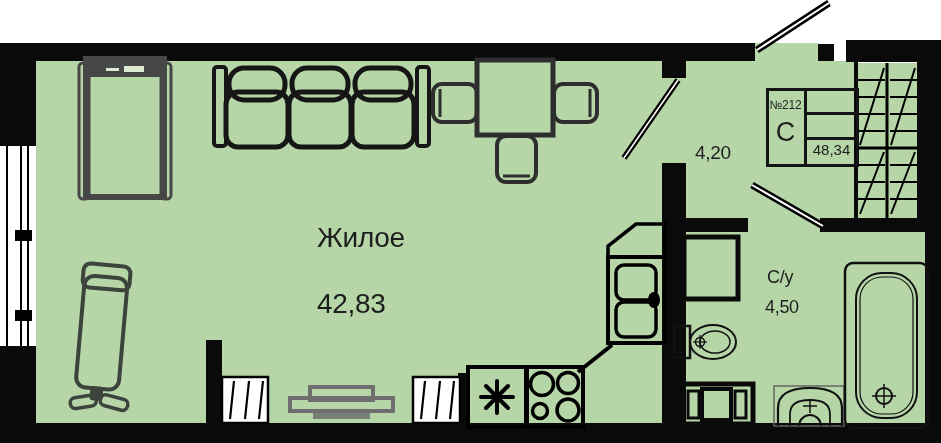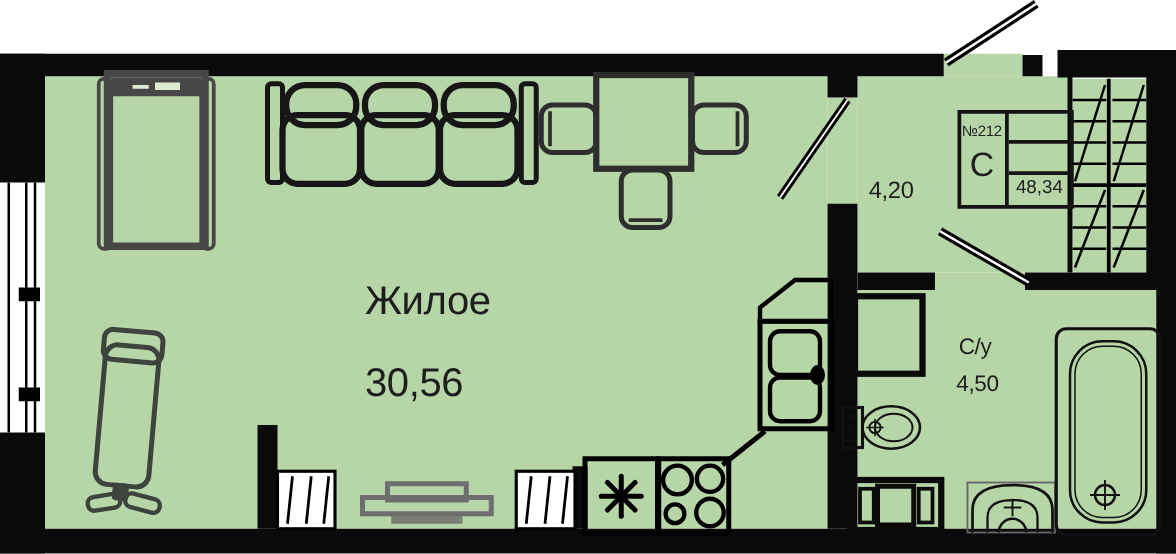--- a/index.html
+++ b/index.html
@@ -9,21 +9,21 @@
     --gray:#474747;
   }
   html,body{margin:0;padding:0;background:#fff;}
   #canvas{
     position:relative;width:941px;height:443px;background:#ffffff;overflow:hidden;
     font-family:"Liberation Sans", sans-serif;color:var(--ink);
   }
   .w{position:absolute;background:var(--wall);}
   .g{position:absolute;background:var(--floor);}
   .txt{position:absolute;white-space:nowrap;color:var(--ink);}
-  .t-living{font-size:32px;letter-spacing:-0.3px;}
+  .t-living{font-size:28px;letter-spacing:-0.3px;margin-left:25px;}
   .t-hall{font-size:19px;letter-spacing:-0.3px;}
   .t-bath{font-size:18px;letter-spacing:-0.3px;}
   .cardbox{position:absolute;left:766px;top:88px;width:87px;height:73px;border:3px solid #141414;background:transparent;}
   .cardline{position:absolute;background:#141414;}
   .t-cardnum{font-size:12px;letter-spacing:-0.2px;}
   .t-cardletter{font-size:27px;font-weight:400;}
   .t-cardarea{font-size:15px;}
   svg{position:absolute;left:0;top:0;pointer-events:none;}
 </style>
 </head>
@@ -49,21 +49,21 @@
   <div class="w" style="left:0;top:423px;width:941px;height:20px;"></div>
   <div class="w" style="left:206px;top:340px;width:16px;height:83px;"></div>
   <div class="w" style="left:458px;top:373px;width:12px;height:50px;"></div>
   <div class="w" style="left:662px;top:58px;width:24px;height:20px;"></div>
   <div class="w" style="left:662px;top:163px;width:24px;height:260px;"></div>
   <div class="w" style="left:686px;top:218px;width:62px;height:14px;"></div>
   <div class="w" style="left:820px;top:218px;width:105px;height:14px;"></div>
   <div class="w" style="left:854px;top:61px;width:4px;height:157px;"></div>
 
   <div class="txt t-living" style="left:292px;top:222px;">Жилое</div>
-  <div class="txt t-living" style="left:292px;top:288px;">30,56</div>
+  <div class="txt t-living" style="left:292px;top:288px;">42,83</div>
 
   <div class="txt t-hall" style="left:666px;top:142px;margin-left:29px;">4,20</div>
 
   <div class="txt t-bath" style="left:767px;top:267px;">С/у</div>
   <div class="txt t-bath" style="left:765px;top:297px;">4,50</div>
 
   <div class="cardbox"></div>
   <div class="cardline" style="left:804px;top:88px;width:3px;height:76px;"></div>
   <div class="cardline" style="left:807px;top:112px;width:49px;height:3px;"></div>
   <div class="cardline" style="left:807px;top:137px;width:49px;height:3px;"></div>

